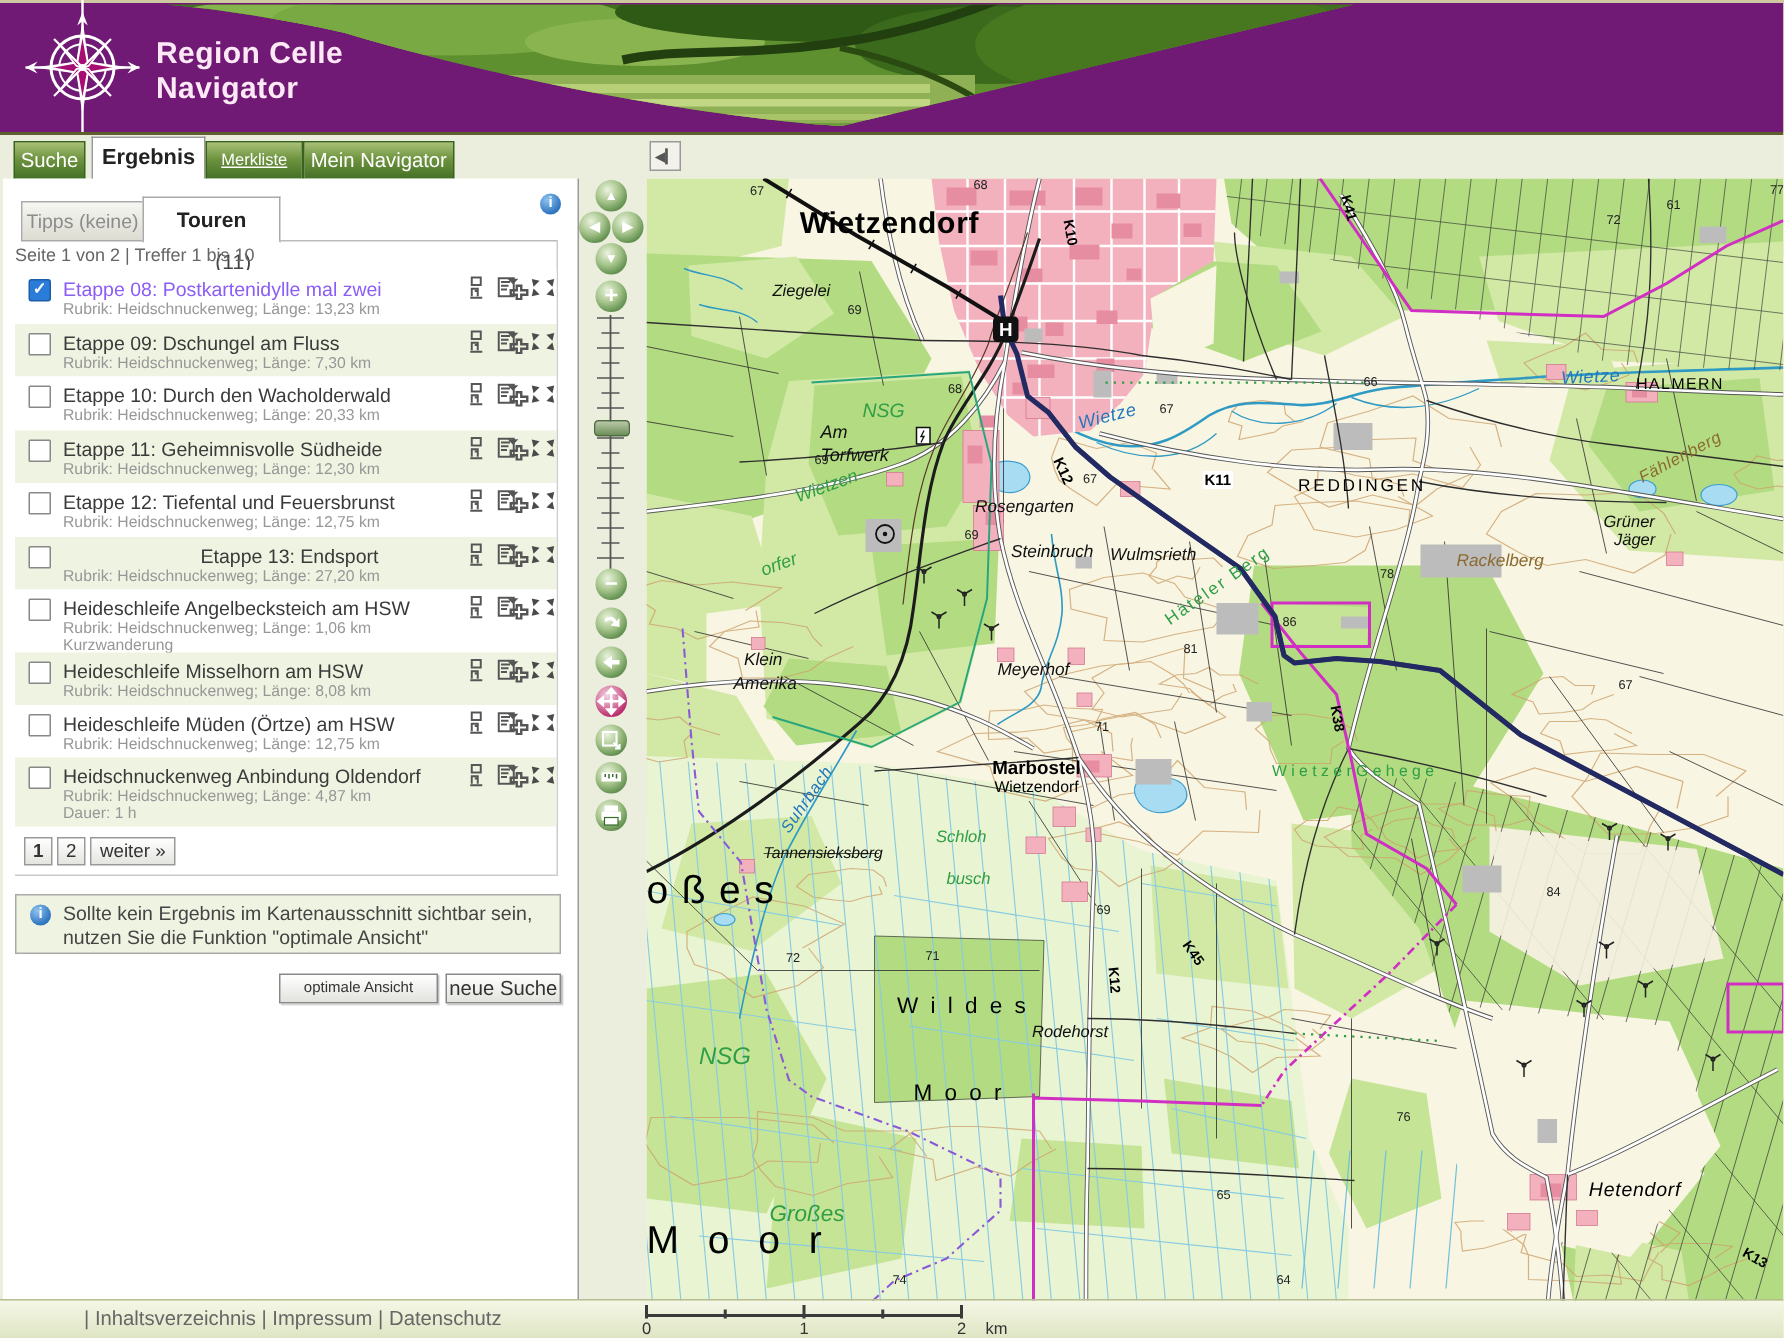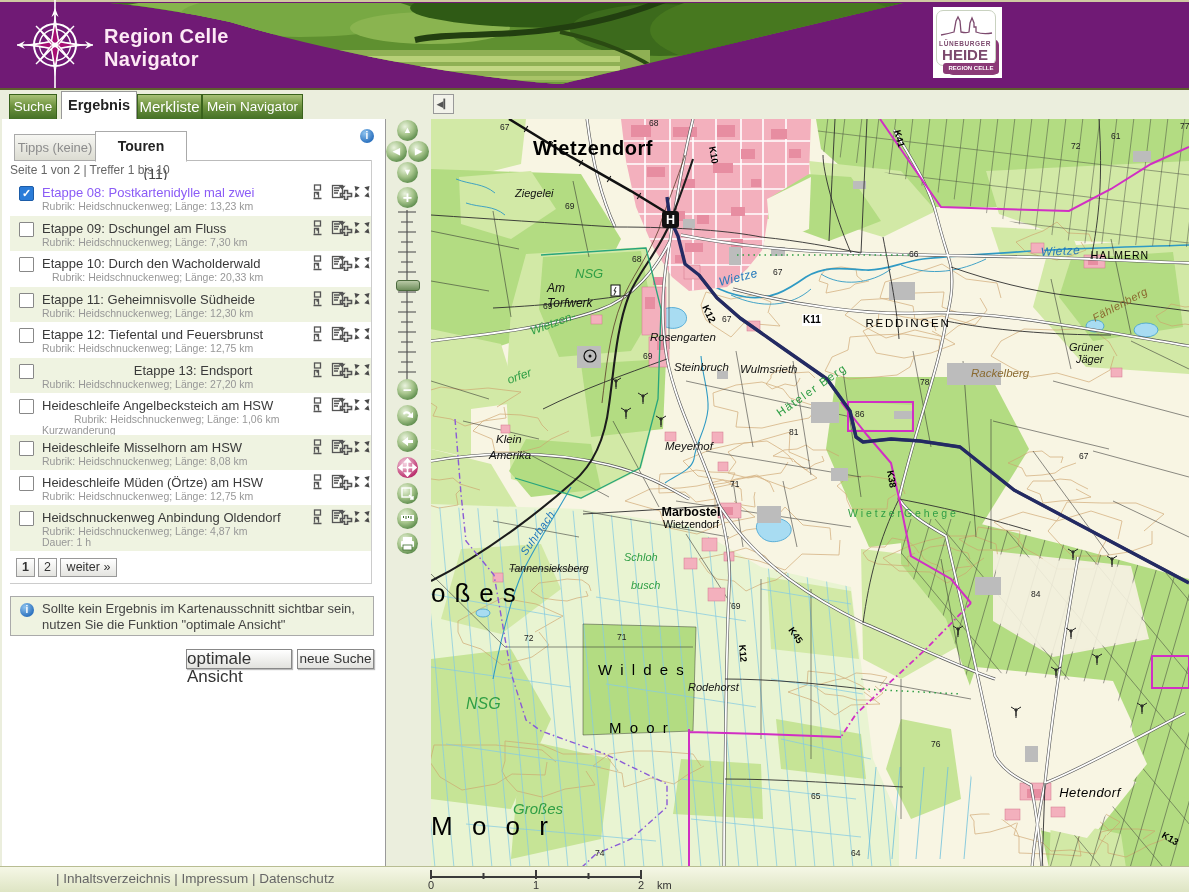--- a/index.html
+++ b/index.html
@@ -65,36 +65,26 @@
  <path d="M32,45 L51.5,41.5 55,45 51.5,48.5 Z"></path>
  <path d="M78,45 L58.5,41.5 55,45 58.5,48.5 Z"></path>
  <path d="M40,30 L52,42 55,45 51,44 Z"></path>
         <path d="M70,30 L58,42 55,45 59,44 Z"></path>
  <path d="M40,60 L52,48 55,45 51,46 Z"></path>
         <path d="M70,60 L58,48 55,45 59,46 Z"></path>
 </g>
 <circle cx="55" cy="45" r="2.4" fill="#fff"></circle>
 </svg>
     <div class="abs" style="left:104px;top:25px;color:#fde9f5;font-size:20px;font-weight:bold;line-height:23px;letter-spacing:0.3px;">Region Celle<br>Navigator</div>
-    <div class="abs" style="left:933px;top:7px;width:69px;height:71px;background:#fff;">
- <div class="abs" style="left:14px;top:32px;width:52px;height:36px;background:#8b3a77;border-radius:6px;"></div>
- <div class="abs" style="left:3px;top:3px;width:58px;height:54px;background:#fff;border:1px solid #c9d2c0;border-radius:7px;"></div>
- <svg class="abs" style="left:4px;top:4" width="58" height="30" viewBox="0 0 58 30">
-  <path d="M4,24 C10,23 14,22 17,21 L19,10 L21,6 L23,10 L24,21 C28,22 30,22 32,21 L33,12 L35,7 L37,12 L37,16 L39,16 L39,21 C44,23 50,23 55,22" stroke="#7c4a6e" stroke-width="1.3" fill="none"></path>
- </svg>
- <div class="abs" style="left:4px;top:33px;width:56px;text-align:center;color:#7c4a6e;font-size:6.5px;font-weight:bold;letter-spacing:0.6px;">LÜNEBURGER</div>
- <div class="abs" style="left:4px;top:39px;width:56px;text-align:center;color:#7c4a6e;font-size:15px;font-weight:bold;">HEIDE</div>
- <div class="abs" style="left:10px;top:56px;width:56px;height:11px;background:#8b3a77;border-radius:3px;color:#fff;font-size:6px;font-weight:bold;text-align:center;line-height:11px;white-space:nowrap;">REGION CELLE</div>
-</div>
   </div>
 <div class="abs" style="left:0px;top:88px;width:1189px;height:2px;background:#5e5e2e;"></div>
 <div class="abs" style="left:0px;top:90px;width:1189px;height:29px;background:#ebeedd;"></div>
 <div class="abs" style="left:9px;top:94px;width:46px;height:24px;line-height:24px;background:linear-gradient(#a8c177,#6f9440 45%,#447026);border:1px solid #39621c;color:#fff;font-size:13.5px;text-align:center;">Suche</div>
 <div class="abs" style="left:61px;top:91px;width:74px;height:28px;line-height:27px;background:#fff;border:1px solid #999;border-bottom:none;color:#222;font-size:14.5px;font-weight:bold;text-align:center;">Ergebnis</div>
-<div class="abs" style="left:137px;top:94px;width:63px;height:24px;line-height:24px;background:linear-gradient(#a8c177,#6f9440 45%,#447026);border:1px solid #39621c;color:#fff;font-size:15px;text-align:center;">Merkliste</div>
+<div class="abs" style="left:137px;top:94px;width:63px;height:24px;line-height:24px;background:linear-gradient(#a8c177,#6f9440 45%,#447026);border:1px solid #39621c;color:#fff;font-size:11px;text-align:center;text-decoration:underline;">Merkliste</div>
 <div class="abs" style="left:202px;top:94px;width:99px;height:24px;line-height:24px;background:linear-gradient(#a8c177,#6f9440 45%,#447026);border:1px solid #39621c;color:#fff;font-size:13.5px;text-align:center;">Mein Navigator</div>
 <div class="abs" style="left:2px;top:119px;width:384px;height:747px;background:#fff;border-right:1px solid #9a9a9a;box-sizing:border-box;"></div>
 <div class="abs" style="left:14px;top:134px;width:80px;height:25px;background:linear-gradient(#f6f6f2,#dcdcd2);border:1px solid #aaa;color:#8c8c8c;font-size:13px;text-align:center;line-height:25px;">Tipps (keine)</div>
 <div class="abs" style="left:95px;top:131px;width:90px;height:29px;background:#fff;border:1px solid #aaa;border-bottom:1px solid #fff;color:#222;font-size:14px;text-align:center;line-height:28px;"><b>Touren</b> <span style="font-weight:normal;color:#444;margin-left:29px;">(11)</span></div>
 <div class="abs" style="left:186px;top:160px;width:186px;height:1px;background:#bbb;"></div>
 <div class="abs" style="left:360px;top:129px;width:14px;height:14px;border-radius:50%;background:radial-gradient(circle at 35% 30%,#8fc4ef,#2f74c0 70%);color:#fff;font-size:10px;font-weight:bold;text-align:center;line-height:14px;">i</div>
 <div class="abs" style="left:10px;top:160px;width:361px;height:423px;border-right:1px solid #ccc;border-bottom:1px solid #ccc;"></div>
 <div class="abs" style="left:10px;top:163px;width:356px;color:#666;font-size:12px;">Seite 1 von 2 | Treffer 1 bis 10</div>
 <div class="abs" style="left:10px;top:180px;width:361px;height:36px;background:#ffffff;"></div>
 <div class="abs" style="left:19px;top:186px;width:13px;height:13px;background:#2b7cd8;border:1px solid #1c5ca8;border-radius:2px;color:#fff;font-size:11px;font-weight:bold;text-align:center;line-height:13px;">✓</div>
@@ -136,21 +126,21 @@
 <g fill="#4a4a4a">
  <path d="M42.5,2 l5.2,1.2 -4,4 z"></path>
  <path d="M57.5,2 l-5.2,1.2 4,4 z"></path>
  <path d="M42.5,13.5 l5.2,-1.2 -4,-4 z"></path>
  <path d="M57.5,13.5 l-5.2,-1.2 4,-4 z"></path>
 </g>
 </svg>
 <div class="abs" style="left:10px;top:251px;width:361px;height:36px;background:#ffffff;"></div>
 <div class="abs" style="left:19px;top:257px;width:13px;height:13px;background:#fff;border:1px solid #888;border-radius:1px;"></div>
 <div class="abs" style="left:42px;top:256px;width:270px;color:#3a3a3a;font-size:13px;white-space:nowrap;">Etappe 10: Durch den Wacholderwald</div>
-<div class="abs" style="left:52px;top:271px;width:280px;color:#979797;font-size:10.5px;white-space:nowrap;">Rubrik: Heidschnuckenweg; Länge: 20,33 km</div>
+<div class="abs" style="left:42px;top:271px;width:280px;color:#979797;font-size:10.5px;white-space:nowrap;">Rubrik: Heidschnuckenweg; Länge: 20,33 km</div>
 <svg class="abs" style="left:312px;top:255px" width="58" height="16" viewBox="0 0 58 16">
 <g stroke="#555" fill="none" stroke-width="1.3">
  <rect x="2.5" y="1" width="6" height="5"></rect>
  <path d="M1.5,14.5 h8 M2.5,13.5 v-5 h4 v5 M4.5,10 h2"></path>
  <rect x="20.5" y="1.5" width="10" height="12"></rect>
  <path d="M22,4 h6 M22,6.5 h5 M22,9 h4"></path>
  <path d="M28,2.5 h4 l-2,2 z" fill="#555"></path>
 </g>
 <g stroke="#555" fill="none" stroke-width="1.6">
  <path d="M28.5,9.5 h4 v-3 h3 v3 h4 v3 h-4 v3 h-3 v-3 h-4 z"></path>
@@ -224,21 +214,21 @@
 <g fill="#4a4a4a">
  <path d="M42.5,2 l5.2,1.2 -4,4 z"></path>
  <path d="M57.5,2 l-5.2,1.2 4,4 z"></path>
  <path d="M42.5,13.5 l5.2,-1.2 -4,-4 z"></path>
  <path d="M57.5,13.5 l-5.2,-1.2 4,-4 z"></path>
 </g>
 </svg>
 <div class="abs" style="left:10px;top:393px;width:361px;height:42px;background:#ffffff;"></div>
 <div class="abs" style="left:19px;top:399px;width:13px;height:13px;background:#fff;border:1px solid #888;border-radius:1px;"></div>
 <div class="abs" style="left:42px;top:398px;width:270px;color:#3a3a3a;font-size:13px;white-space:nowrap;">Heideschleife Angelbecksteich am HSW</div>
-<div class="abs" style="left:42px;top:413px;width:280px;color:#979797;font-size:10.5px;white-space:nowrap;margin-left:32px;">Rubrik: Heidschnuckenweg; Länge: 1,06 km</div>
+<div class="abs" style="left:42px;top:413px;width:280px;color:#979797;font-size:10.5px;white-space:nowrap;">Rubrik: Heidschnuckenweg; Länge: 1,06 km</div>
 <div class="abs" style="left:42px;top:424px;width:280px;color:#979797;font-size:10.5px;">Kurzwanderung</div>
 <svg class="abs" style="left:312px;top:397px" width="58" height="16" viewBox="0 0 58 16">
 <g stroke="#555" fill="none" stroke-width="1.3">
  <rect x="2.5" y="1" width="6" height="5"></rect>
  <path d="M1.5,14.5 h8 M2.5,13.5 v-5 h4 v5 M4.5,10 h2"></path>
  <rect x="20.5" y="1.5" width="10" height="12"></rect>
  <path d="M22,4 h6 M22,6.5 h5 M22,9 h4"></path>
  <path d="M28,2.5 h4 l-2,2 z" fill="#555"></path>
 </g>
 <g stroke="#555" fill="none" stroke-width="1.6">
@@ -317,21 +307,21 @@
  <path d="M42.5,13.5 l5.2,-1.2 -4,-4 z"></path>
  <path d="M57.5,13.5 l-5.2,-1.2 4,-4 z"></path>
 </g>
 </svg>
 <div class="abs" style="left:16px;top:558px;width:17px;height:17px;line-height:17px;font-size:12.5px;font-weight:bold;background:linear-gradient(#ffffff,#e4e4e0);border:1px solid #999;color:#333;text-align:center;">1</div>
 <div class="abs" style="left:38px;top:558px;width:17px;height:17px;line-height:17px;font-size:12.5px;background:linear-gradient(#ffffff,#e4e4e0);border:1px solid #999;color:#333;text-align:center;">2</div>
 <div class="abs" style="left:60px;top:558px;width:55px;height:17px;line-height:17px;font-size:12.5px;background:linear-gradient(#ffffff,#e4e4e0);border:1px solid #999;color:#333;text-align:center;">weiter »</div>
 <div class="abs" style="left:10px;top:596px;width:362px;height:38px;background:#eff3e1;border:1px solid #aaa;"></div>
 <div class="abs" style="left:20px;top:603px;width:14px;height:14px;border-radius:50%;background:radial-gradient(circle at 35% 30%,#8fc4ef,#2f74c0 70%);color:#fff;font-size:10px;font-weight:bold;text-align:center;line-height:14px;">i</div>
 <div class="abs" style="left:42px;top:601px;width:320px;color:#444;font-size:13px;line-height:16px;">Sollte kein Ergebnis im Kartenausschnitt sichtbar sein, nutzen Sie die Funktion "optimale Ansicht"</div>
-<div class="abs" style="left:186px;top:649px;width:104px;height:18px;line-height:18px;background:linear-gradient(#ffffff,#e2e2de);border:1px solid #888;color:#333;font-size:17px;box-shadow:1px 1px 1px #bbb;">optimale Ansicht</div>
+<div class="abs" style="left:186px;top:649px;width:104px;height:18px;line-height:18px;background:linear-gradient(#ffffff,#e2e2de);border:1px solid #888;color:#333;font-size:10px;text-align:center;box-shadow:1px 1px 1px #bbb;">optimale Ansicht</div>
 <div class="abs" style="left:297px;top:649px;width:75px;height:18px;line-height:18px;background:linear-gradient(#ffffff,#e2e2de);border:1px solid #888;color:#333;font-size:13.5px;text-align:center;box-shadow:1px 1px 1px #bbb;">neue Suche</div>
 <svg class="abs" style="left:431px;top:119" width="758" height="749" viewBox="0 0 758 749">
     <rect width="758" height="749" fill="#f8f5e3"></rect>
     <defs>
       <clipPath id="cBR">
         <path d="M470,385 L630,425 L758,460 L758,749 L618,749 L600,665 L564,637 L515,500 L470,445 Z"></path>
       </clipPath>
       <clipPath id="cTR">
         <path d="M385,0 L758,0 L758,128 L645,124 L560,96 L480,62 L390,32 Z"></path>
       </clipPath>

